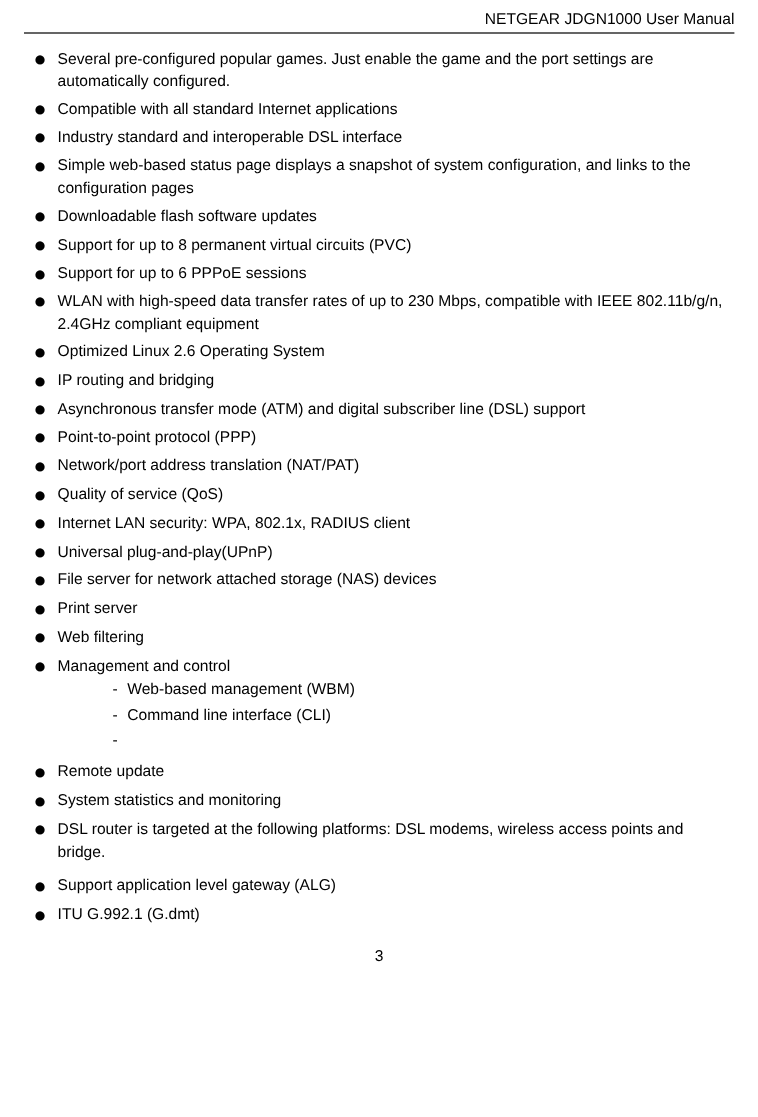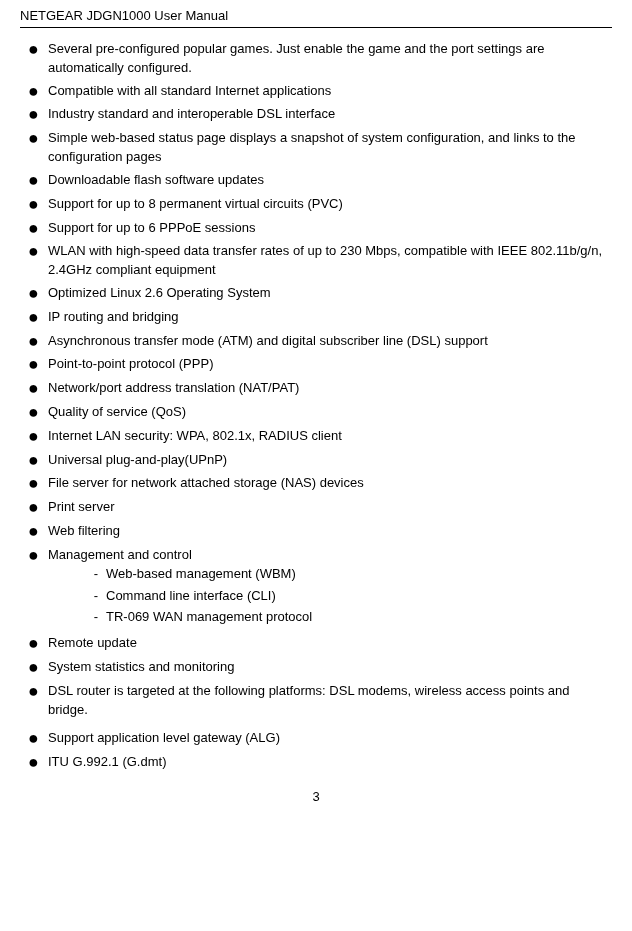--- a/index.html
+++ b/index.html
@@ -17,21 +17,21 @@
       min-height: 931px;
       padding: 0;
     }
 
     .page-container {
       width: 632px;
       padding: 8px 20px 20px 20px;
     }
 
     .page-header {
-      text-align: left;
+      text-align: right;
       border-bottom: 1px solid #000;
       padding-bottom: 4px;
       margin-bottom: 12px;
     }
 
     .page-header-text {
       font-size: 13px;
       font-weight: normal;
     }
 
@@ -210,21 +210,20 @@
           <li>
             <span class="sub-dash">-</span>
             <span class="sub-text">Web-based management (WBM)</span>
           </li>
           <li>
             <span class="sub-dash">-</span>
             <span class="sub-text">Command line interface (CLI)</span>
           </li>
           <li>
             <span class="sub-dash">-</span>
-            <span class="sub-text">TR-069 WAN management protocol</span>
           </li>
         </ul>
       </span>
     </li>
 
     <li>
       <span class="bullet-dot">●</span>
       <span class="bullet-text">Remote update</span>
     </li>
 

